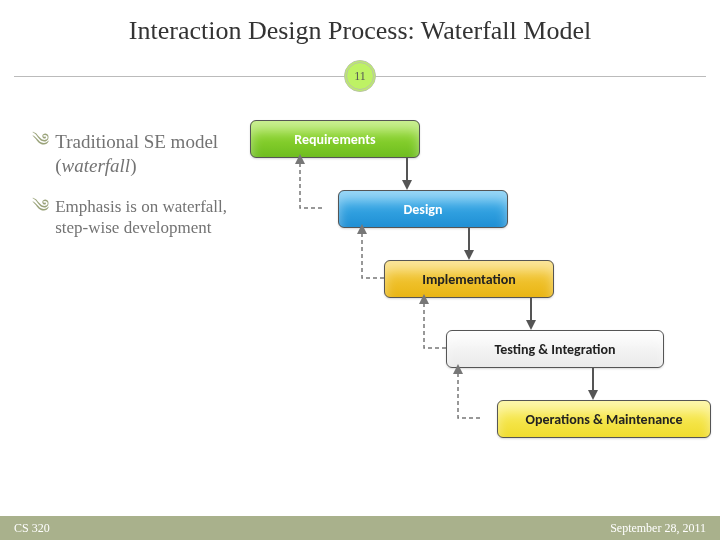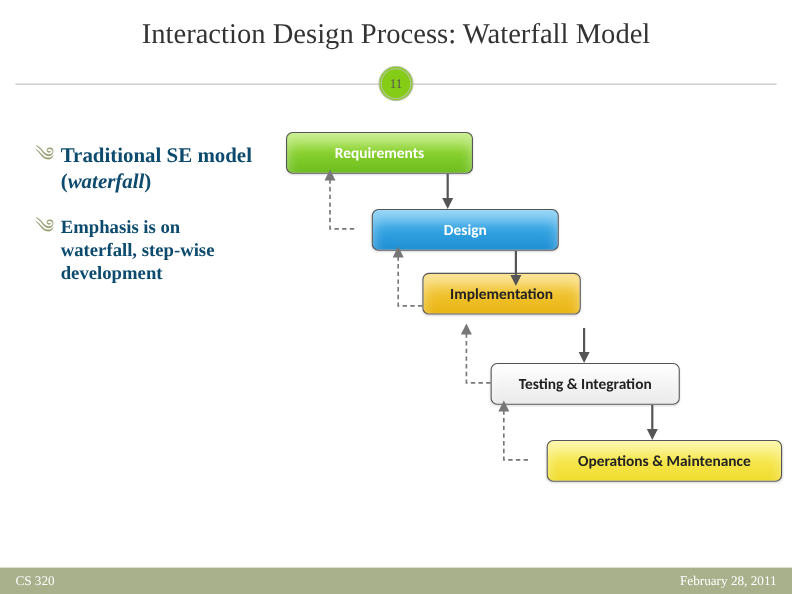--- a/index.html
+++ b/index.html
@@ -16,62 +16,61 @@
   }
 
   .hr-wrap { position: relative; height: 36px; margin-top: 4px; }
   .hr-line {
     position: absolute; left: 14px; right: 14px; top: 50%;
     border-top: 1px solid #bbb;
   }
   .page-badge {
     position: absolute; left: 50%; top: 50%; transform: translate(-50%, -50%);
     width: 32px; height: 32px; border-radius: 50%;
-    background: #84cc16;
+    background: #bef264;
     border: 3px double #b9c2a8;
     display: flex; align-items: center; justify-content: center;
     font-size: 12px; color: #555;
     font-family: Georgia, serif;
   }
 
   .body { position: absolute; top: 110px; left: 0; right: 0; bottom: 30px; }
 
   .left-col {
     position: absolute; left: 32px; top: 20px; width: 200px;
   }
   .bullet {
     display: flex; align-items: flex-start; margin-bottom: 18px;
   }
   .bullet-icon {
     color: #9aa37a; font-size: 18px; line-height: 1.2; margin-right: 6px;
     font-family: Arial, sans-serif;
   }
   .bullet-text {
-    color: #0c4a6e; font-size: 19px; line-height: 1.25;
+    color: #737373; font-size: 19px; line-height: 1.25;
     font-family: Georgia, serif;
-    font-weight: bold;
   }
   .bullet-text .italic { font-style: italic; }
   .sub .bullet-text { font-size: 17px; }
 
   .diagram {
     position: absolute; left: 250px; top: 0; width: 450px; height: 380px;
   }
   .stage {
     position: absolute; height: 38px; border-radius: 6px;
     border: 1px solid #555;
     display: flex; align-items: center; justify-content: center;
     font-family: Calibri, Arial, sans-serif;
     font-weight: 700; font-size: 14px; color: #222;
     box-shadow: inset 0 10px 12px rgba(255,255,255,0.45), 0 1px 2px rgba(0,0,0,0.15);
   }
-  .s0 { left: 10px;  top: 10px;  width: 170px; background: linear-gradient(#9fe23a,#6ebd1f); color:#fff; }
+  .s0 { left: 0;  top: 10px;  width: 170px; background: linear-gradient(#9fe23a,#6ebd1f); color:#fff; }
   .s1 { left: 88px;  top: 80px;  width: 170px; background: linear-gradient(#47b6ef,#1f8fd4); color:#fff; }
-  .s2 { left: 134px; top: 138px; width: 144px; background: linear-gradient(#f7d04a,#e9b514); }
-  .s3 { left: 196px; top: 220px; width: 172px; background: linear-gradient(#fdfdfd,#eaeaea); }
+  .s2 { left: 134px; top: 150px; width: 170px; background: linear-gradient(#f7d04a,#e9b514); }
+  .s3 { left: 196px; top: 220px; width: 218px; background: linear-gradient(#fdfdfd,#eaeaea); }
   .s4 { left: 247px; top: 290px; width: 214px; background: linear-gradient(#fbf06a,#f0dc2e); }
 
   .arrow-down {
     position: absolute; width: 14px;
   }
   .arrow-down svg { display:block; }
 
   .arrow-up {
     position: absolute;
   }
@@ -167,16 +166,16 @@
           <path d="M30 58 L8 58 L8 12" stroke="#777" stroke-width="1.5" fill="none" stroke-dasharray="4 3"></path>
           <polygon points="3,14 13,14 8,4" fill="#777"></polygon>
         </svg>
       </div>
     </div>
 
   </div>
 
   <div class="footer">
     <span>CS 320</span>
-    <span>February 28, 2011</span>
+    <span>September 28, 2011</span>
   </div>
 
 </div>
 
 </body></html>

